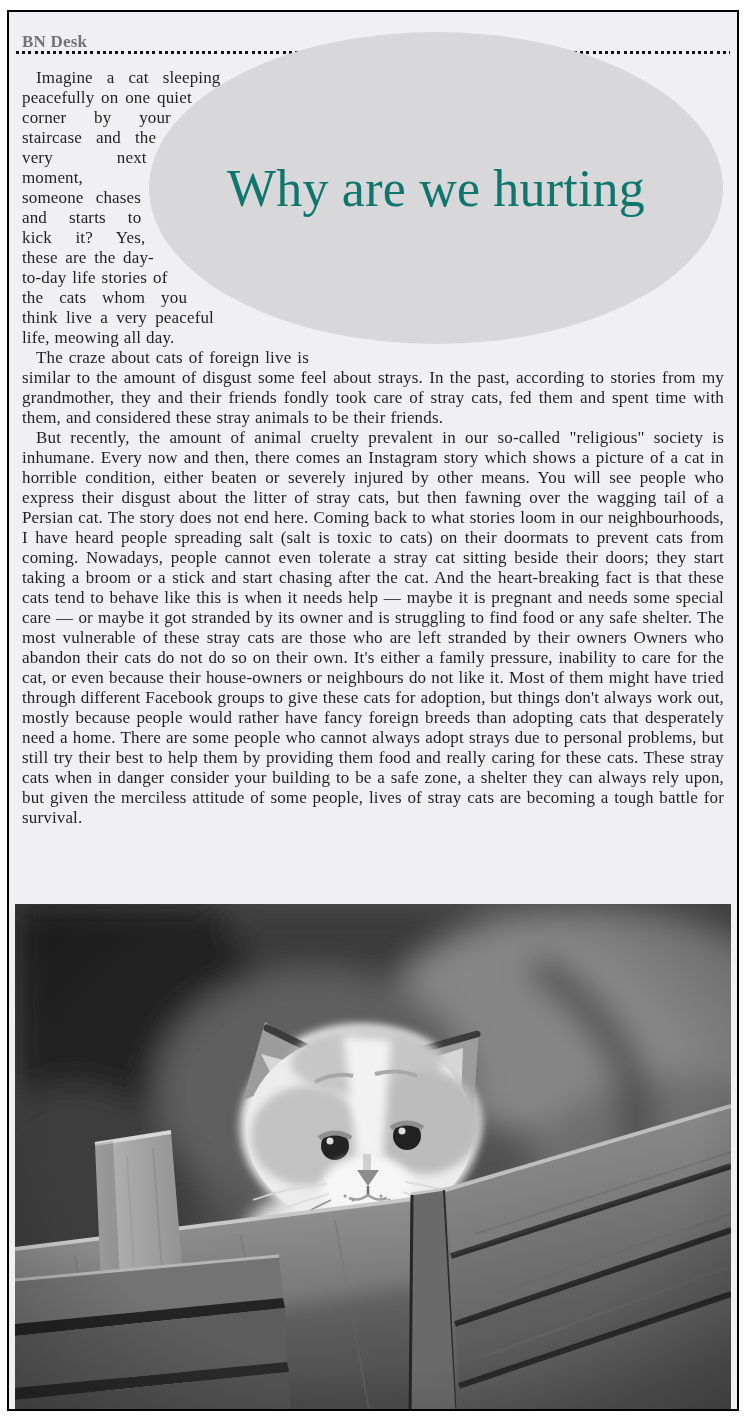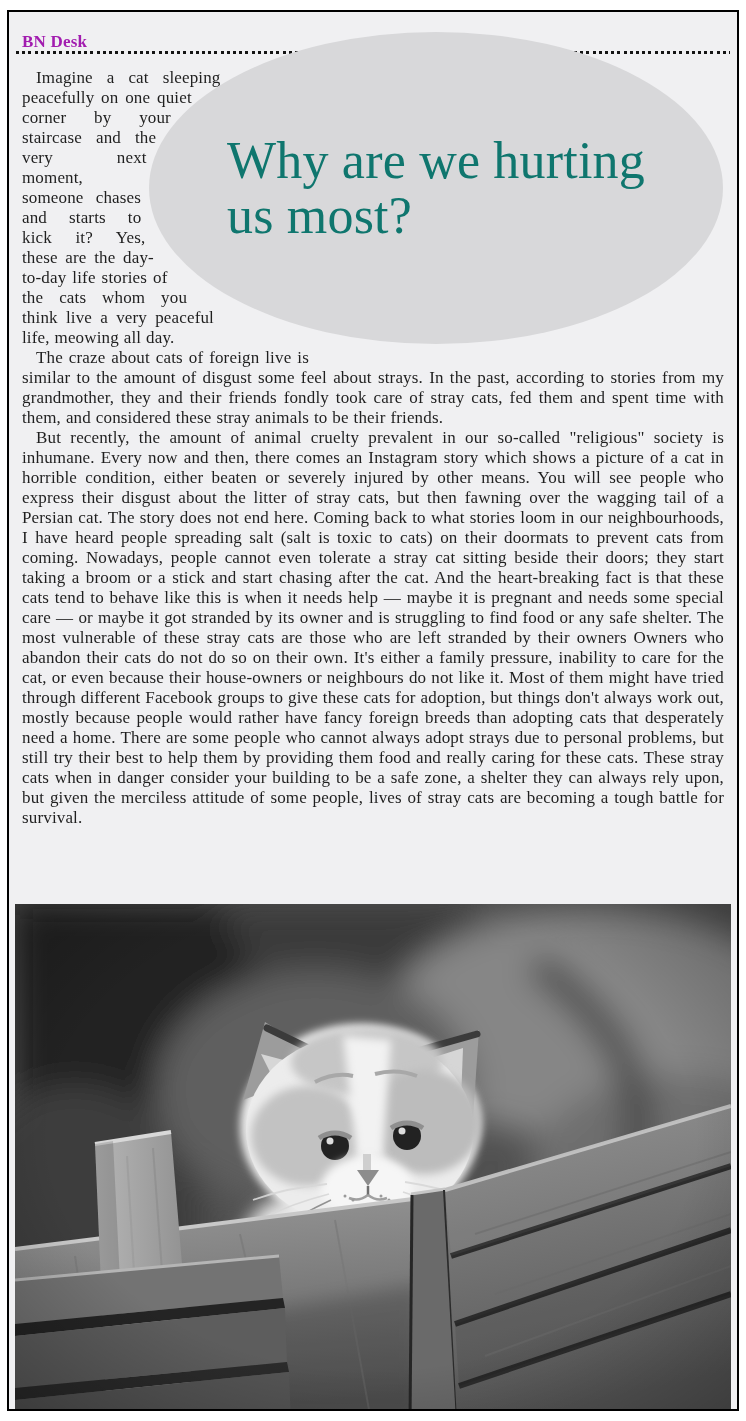--- a/index.html
+++ b/index.html
@@ -18,21 +18,21 @@
     color: var(--text, #1f1f1f);
   }
 
   .byline {
     display: block;
     height: 18px;
     font-size: 17px;
     line-height: 18px;
     font-weight: bold;
     letter-spacing: 0.2px;
-    color: #a21caf;
+    color: #737373;
   }
 
   .dotted-rule {
     height: 3px;
     margin: 0 -6px;
     background-image: repeating-linear-gradient(90deg, #141414 0 3px, transparent 3px 6.2px);
   }
 
   .headline-ellipse {
     position: absolute;
@@ -91,21 +91,20 @@
 <body>
 
 <div class="page">
 
   <span class="byline">BN Desk</span>
   <div class="dotted-rule"></div>
 
   <div class="headline-ellipse">
     <h1 class="headline">
       <span class="hl">Why are we hurting</span>
-      <span class="hl">us most?</span>
     </h1>
   </div>
 
   <div class="article">
     <div class="ellipse-spacer"></div>
     <p>Imagine a cat sleeping peacefully on one quiet corner by your staircase and the very next moment, someone chases and starts to kick it? Yes, these are the day-to-day life stories of the cats whom you think live a very peaceful life, meowing all day.</p>
     <p>The craze about cats of foreign live is similar to the amount of disgust some feel about strays. In the past, according to stories from my grandmother, they and their friends fondly took care of stray cats, fed them and spent time with them, and considered these stray animals to be their friends.</p>
     <p>But recently, the amount of animal cruelty prevalent in our so-called "religious" society is inhumane. Every now and then, there comes an Instagram story which shows a picture of a cat in horrible condition, either beaten or severely injured by other means. You will see people who express their disgust about the litter of stray cats, but then fawning over the wagging tail of a Persian cat. The story does not end here. Coming back to what stories loom in our neighbourhoods, I have heard people spreading salt (salt is toxic to cats) on their doormats to prevent cats from coming. Nowadays, people cannot even tolerate a stray cat sitting beside their doors; they start taking a broom or a stick and start chasing after the cat. And the heart-breaking fact is that these cats tend to behave like this is when it needs help — maybe it is pregnant and needs some special care — or maybe it got stranded by its owner and is struggling to find food or any safe shelter. The most vulnerable of these stray cats are those who are left stranded by their owners Owners who abandon their cats do not do so on their own. It's either a family pressure, inability to care for the cat, or even because their house-owners or neighbours do not like it. Most of them might have tried through different Facebook groups to give these cats for adoption, but things don't always work out, mostly because people would rather have fancy foreign breeds than adopting cats that desperately need a home. There are some people who cannot always adopt strays due to personal problems, but still try their best to help them by providing them food and really caring for these cats. These stray cats when in danger consider your building to be a safe zone, a shelter they can always rely upon, but given the merciless attitude of some people, lives of stray cats are becoming a tough battle for survival.</p>
   </div>
 

